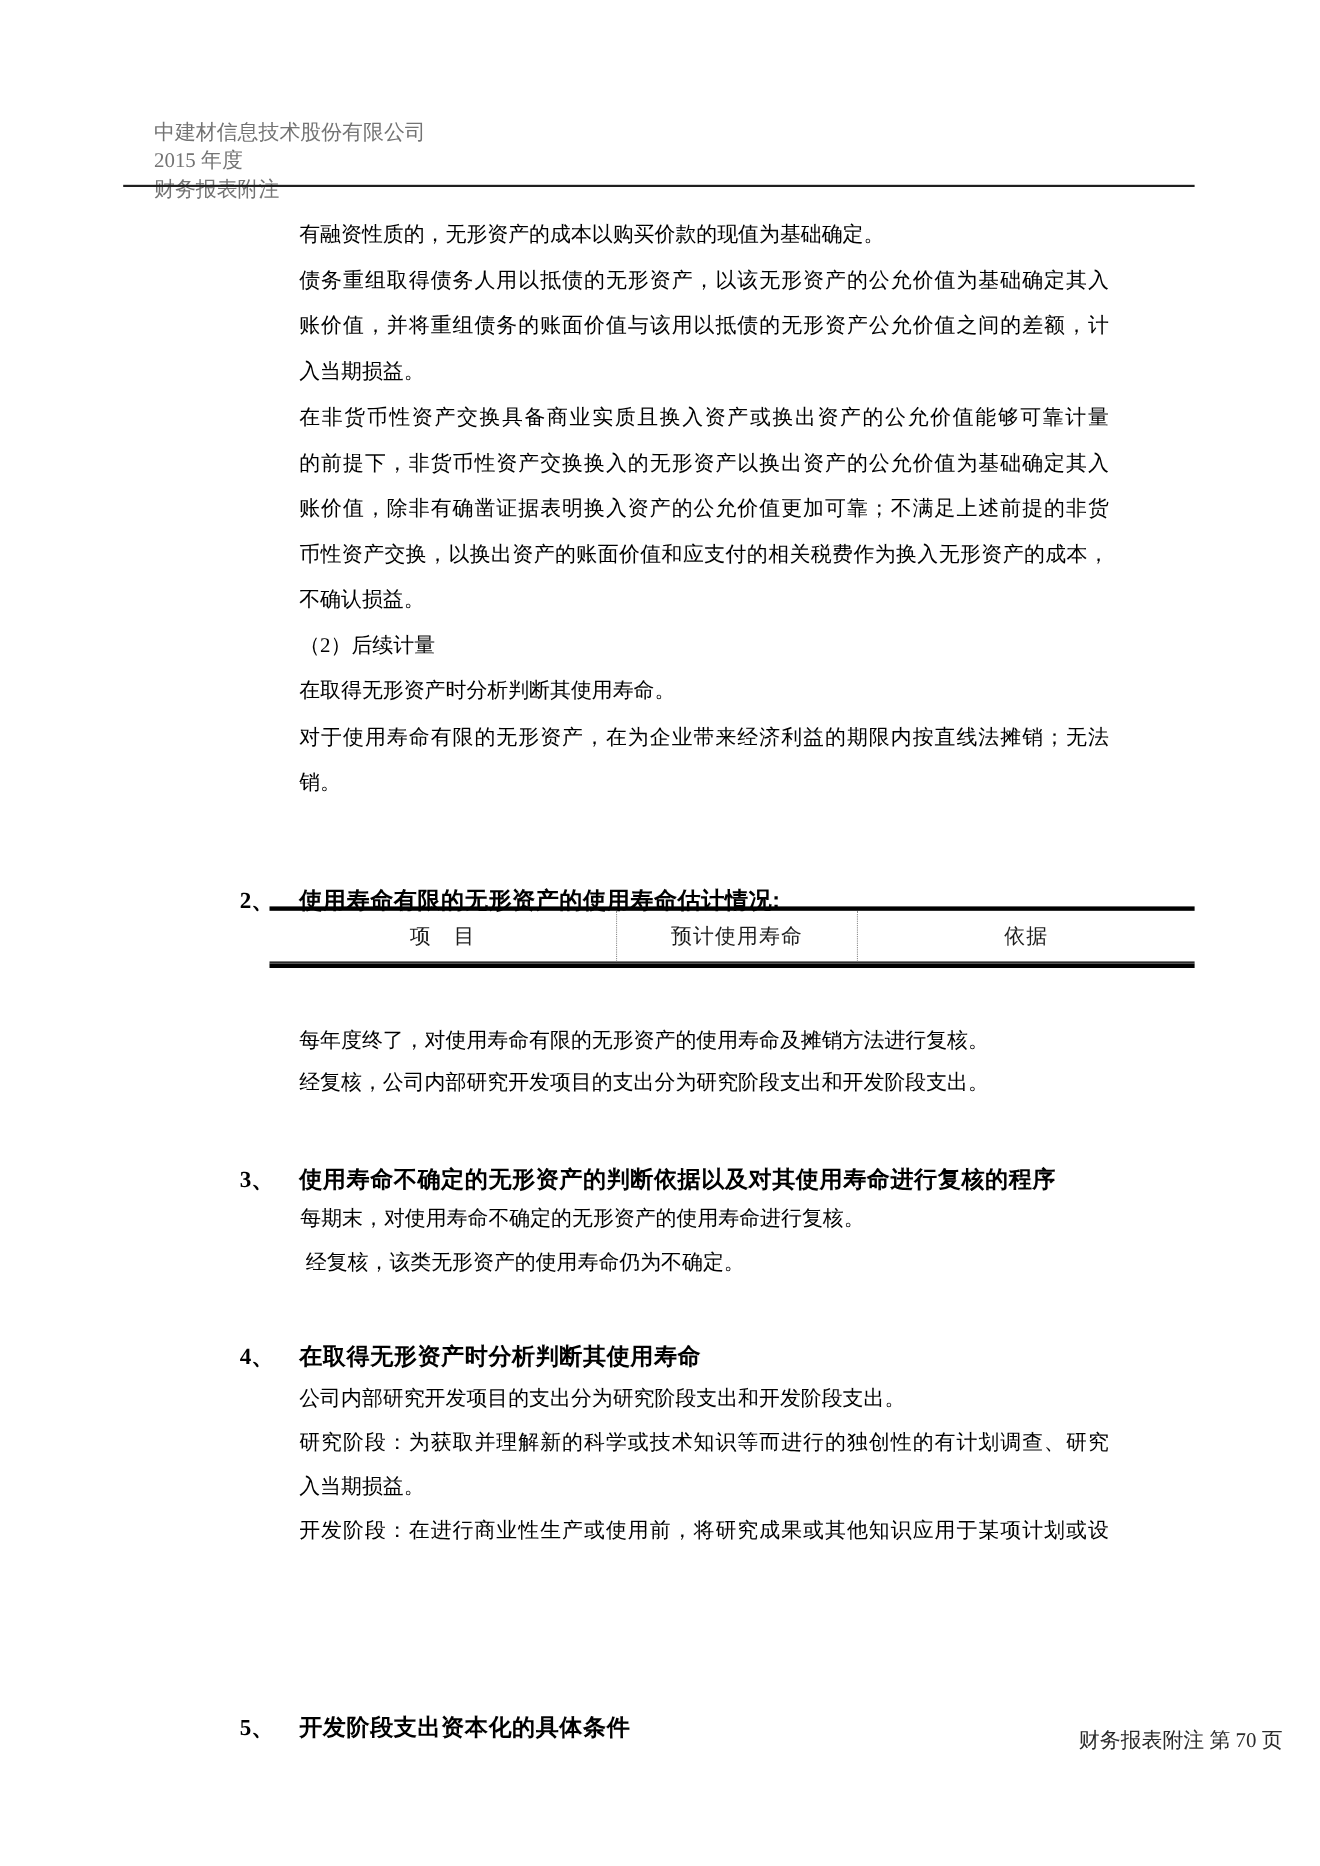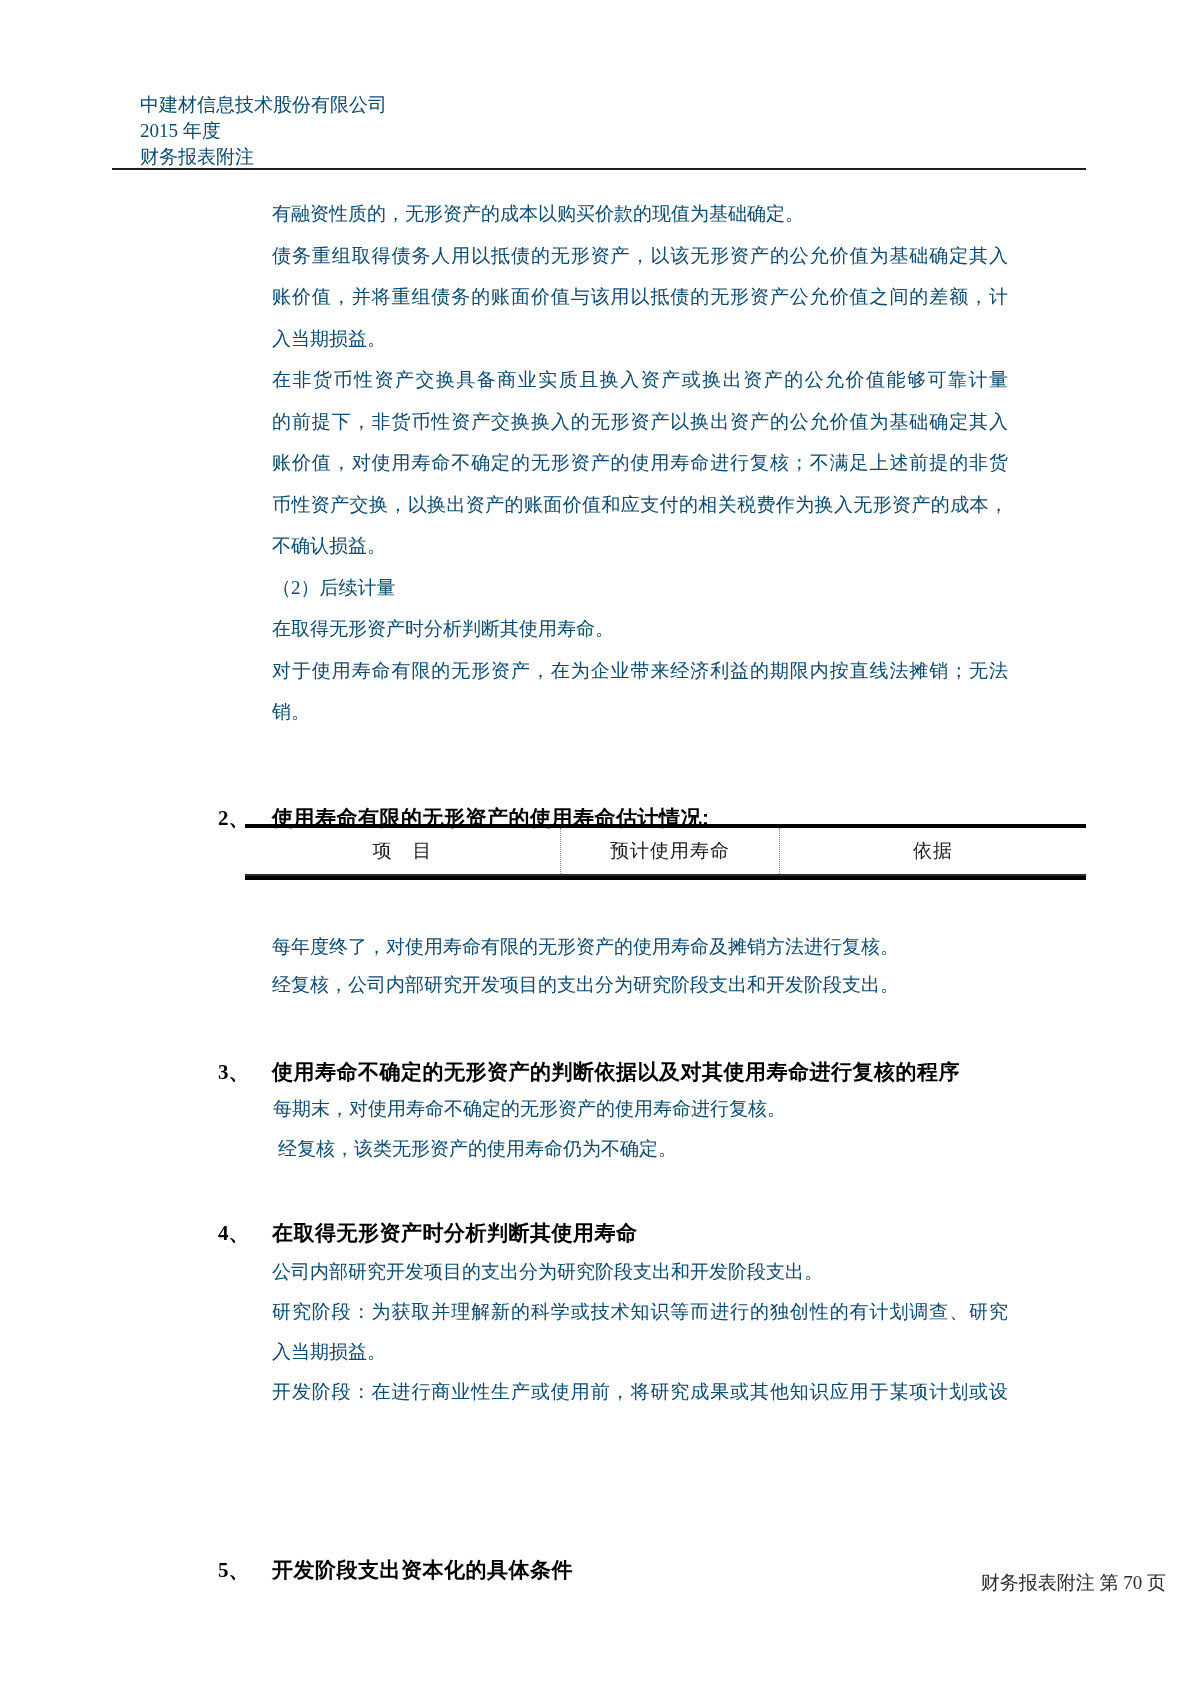--- a/index.html
+++ b/index.html
@@ -3,24 +3,24 @@
 <meta charset="utf-8">
 <style>
   html,body { margin:0; padding:0; background:#e8e8e8; }
   .page {
     position:relative; width:1200px; height:1696px; margin:0 auto;
     background:#ffffff; overflow:hidden;
     font-family:"Liberation Serif","DejaVu Serif",serif;
     color:#1c1c1c;
   }
   
-  .doc-header { position:absolute; left:140px; top:92px; font-size:19px; line-height:26px; color:#0c4a6e; }
+  .doc-header { position:absolute; left:140px; top:108px; font-size:19px; line-height:26px; color:#737373; }
   .header-rule { position:absolute; left:112px; top:168px; width:974px; border-top:2.5px solid #1f1f1f; }
   
-  .lines { position:absolute; font-size:19px; color:#0c4a6e; }
+  .lines { position:absolute; font-size:19px; color:#000000; }
   .line { width:100%; }
   .just { text-align:justify; text-align-last:justify; text-justify:inter-ideograph; }
   .intro-lines { left:272px; top:193px; width:736px; line-height:41.5px; }
   .sec2-lines  { left:272px; top:928px; width:736px; line-height:38px; }
   .sec3-lines  { left:273px; top:1089px; width:736px; line-height:40px; }
   .sec3-lines .line:nth-child(2) { padding-left:5px; }
   .sec4-lines  { left:272px; top:1252px; width:736px; line-height:40px; }
   
   .sec-heading { position:absolute; left:218px; line-height:28px; font-size:21px; font-weight:bold; color:#000; white-space:nowrap; }
   .sec-num { display:inline-block; width:54px; font-family:"Liberation Serif","DejaVu Serif",serif; }
@@ -59,21 +59,21 @@
   </div>
   <div class="header-rule"></div>
 
   <div class="lines intro-lines">
       <div class="line">有融资性质的，无形资产的成本以购买价款的现值为基础确定。</div>
       <div class="line just">债务重组取得债务人用以抵债的无形资产，以该无形资产的公允价值为基础确定其入</div>
       <div class="line just">账价值，并将重组债务的账面价值与该用以抵债的无形资产公允价值之间的差额，计</div>
       <div class="line">入当期损益。</div>
       <div class="line just">在非货币性资产交换具备商业实质且换入资产或换出资产的公允价值能够可靠计量</div>
       <div class="line just">的前提下，非货币性资产交换换入的无形资产以换出资产的公允价值为基础确定其入</div>
-      <div class="line just">账价值，对使用寿命不确定的无形资产的使用寿命进行复核；不满足上述前提的非货</div>
+      <div class="line just">账价值，除非有确凿证据表明换入资产的公允价值更加可靠；不满足上述前提的非货</div>
       <div class="line just">币性资产交换，以换出资产的账面价值和应支付的相关税费作为换入无形资产的成本，</div>
       <div class="line">不确认损益。</div>
       <div class="line">（2）后续计量</div>
       <div class="line">在取得无形资产时分析判断其使用寿命。</div>
       <div class="line just">对于使用寿命有限的无形资产，在为企业带来经济利益的期限内按直线法摊销；无法</div>
       <div class="line">销。</div>
     </div>
 
   <div class="sec-heading sec2-heading">
     <span class="sec-num">2、</span><span class="sec-title">使用寿命有限的无形资产的使用寿命估计情况:</span>

